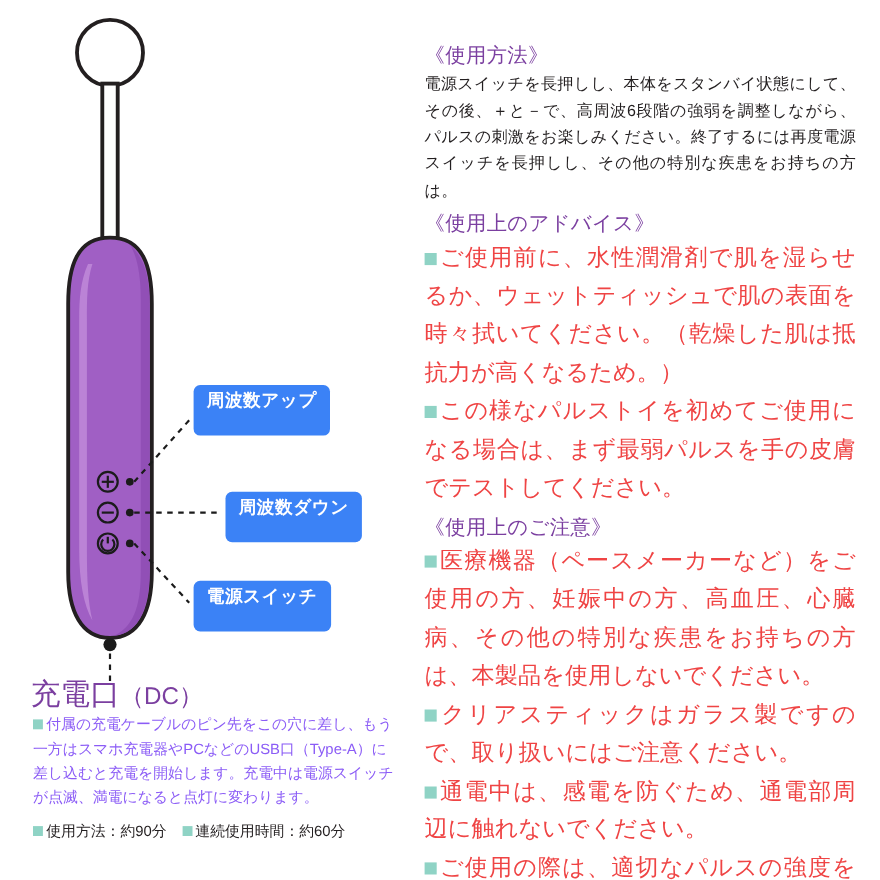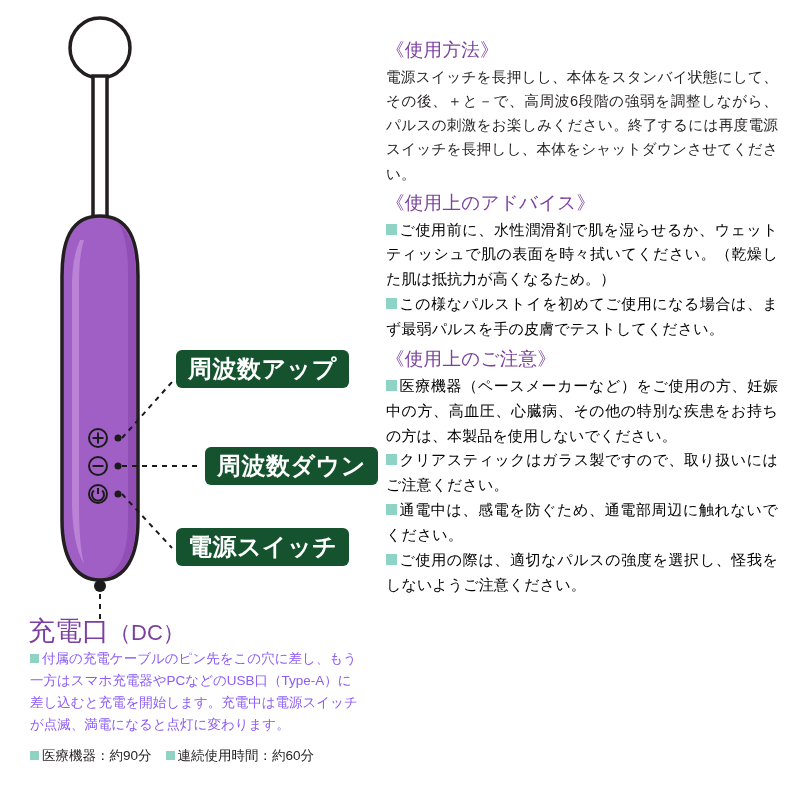--- a/index.html
+++ b/index.html
@@ -25,26 +25,26 @@
     height: 800px;
   }
   #device-svg {
     position: absolute;
     left: 0;
     top: 0;
   }
 
   .callout {
     position: absolute;
-    background: #14532d;
+    background: #3b82f6;
     color: #ffffff;
     font-weight: bold;
-    font-size: 24px;
+    font-size: 16px;
     letter-spacing: 0.5px;
-    padding: 6px 12px 6px 12px;
+    padding: 6px 12px 22px 12px;
     border-radius: 6px;
     white-space: nowrap;
     line-height: 1.1;
   }
   #callout-up   { left: 176px; top: 350px; }
   #callout-down { left: 205px; top: 447px; }
   #callout-power{ left: 176px; top: 528px; }
 
   #charge-title {
     position: absolute;
@@ -111,24 +111,24 @@
     letter-spacing: 0.3px;
   }
   .para {
     font-size: 14.6px;
     line-height: 1.66;
     letter-spacing: 0.1px;
     color: #231f20;
     text-align: justify;
   }
   .bullet {
-    font-size: 15px;
+    font-size: 21px;
     line-height: 1.66;
     letter-spacing: 0.1px;
-    color: #000000;
+    color: #ef4444;
     text-align: justify;
     text-indent: 0;
   }
   .bullet .sq {
     display: inline-block;
     width: 11px;
     height: 11px;
     background: #8fd3c5;
     margin-right: 2px;
     vertical-align: baseline;
@@ -198,29 +198,29 @@
 
   <div id="charge-title">
     <span>充電口</span><span class="dc">（DC）</span>
   </div>
 
   <div id="charge-body">
     <span class="sq"></span><span>付属の充電ケーブルのピン先をこの穴に差し、もう一方はスマホ充電器やPCなどのUSB口（Type-A）に差し込むと充電を開始します。充電中は電源スイッチが点滅、満電になると点灯に変わります。</span>
   </div>
 
   <div id="charge-specs">
-    <span class="sq"></span><span>医療機器：約90分</span><span class="spec2"><span class="sq"></span><span>連続使用時間：約60分</span></span>
+    <span class="sq"></span><span>使用方法：約90分</span><span class="spec2"><span class="sq"></span><span>連続使用時間：約60分</span></span>
   </div>
 </div>
 
 <div id="text-column">
 
   <div class="section">
     <div class="section-title">《使用方法》</div>
-    <div class="para">電源スイッチを長押しし、本体をスタンバイ状態にして、その後、＋と－で、高周波6段階の強弱を調整しながら、パルスの刺激をお楽しみください。終了するには再度電源スイッチを長押しし、本体をシャットダウンさせてください。</div>
+    <div class="para">電源スイッチを長押しし、本体をスタンバイ状態にして、その後、＋と－で、高周波6段階の強弱を調整しながら、パルスの刺激をお楽しみください。終了するには再度電源スイッチを長押しし、その他の特別な疾患をお持ちの方は。</div>
   </div>
 
   <div class="section">
     <div class="section-title">《使用上のアドバイス》</div>
     <div class="bullet"><span class="sq"></span><span>ご使用前に、水性潤滑剤で肌を湿らせるか、ウェットティッシュで肌の表面を時々拭いてください。（乾燥した肌は抵抗力が高くなるため。）</span></div>
     <div class="bullet"><span class="sq"></span><span>この様なパルストイを初めてご使用になる場合は、まず最弱パルスを手の皮膚でテストしてください。</span></div>
   </div>
 
   <div class="section">
     <div class="section-title">《使用上のご注意》</div>

